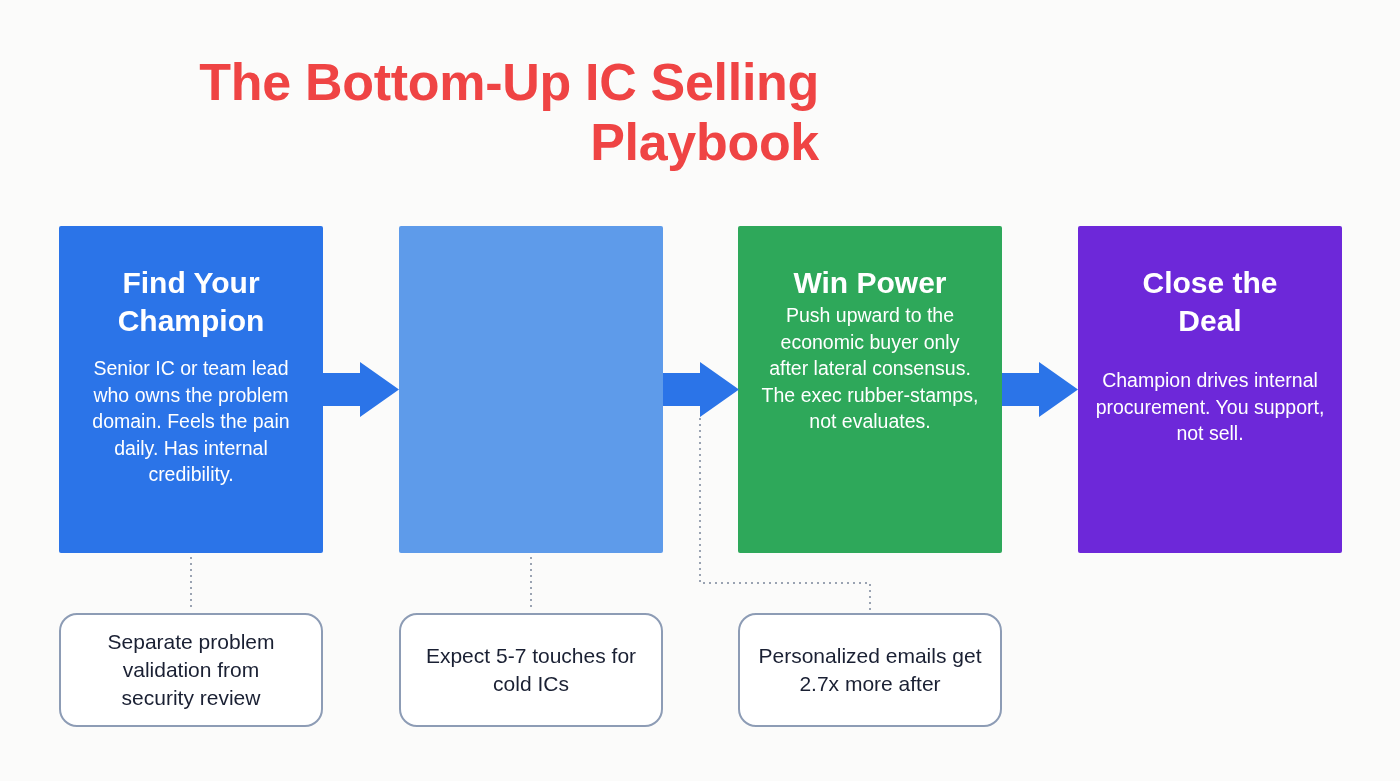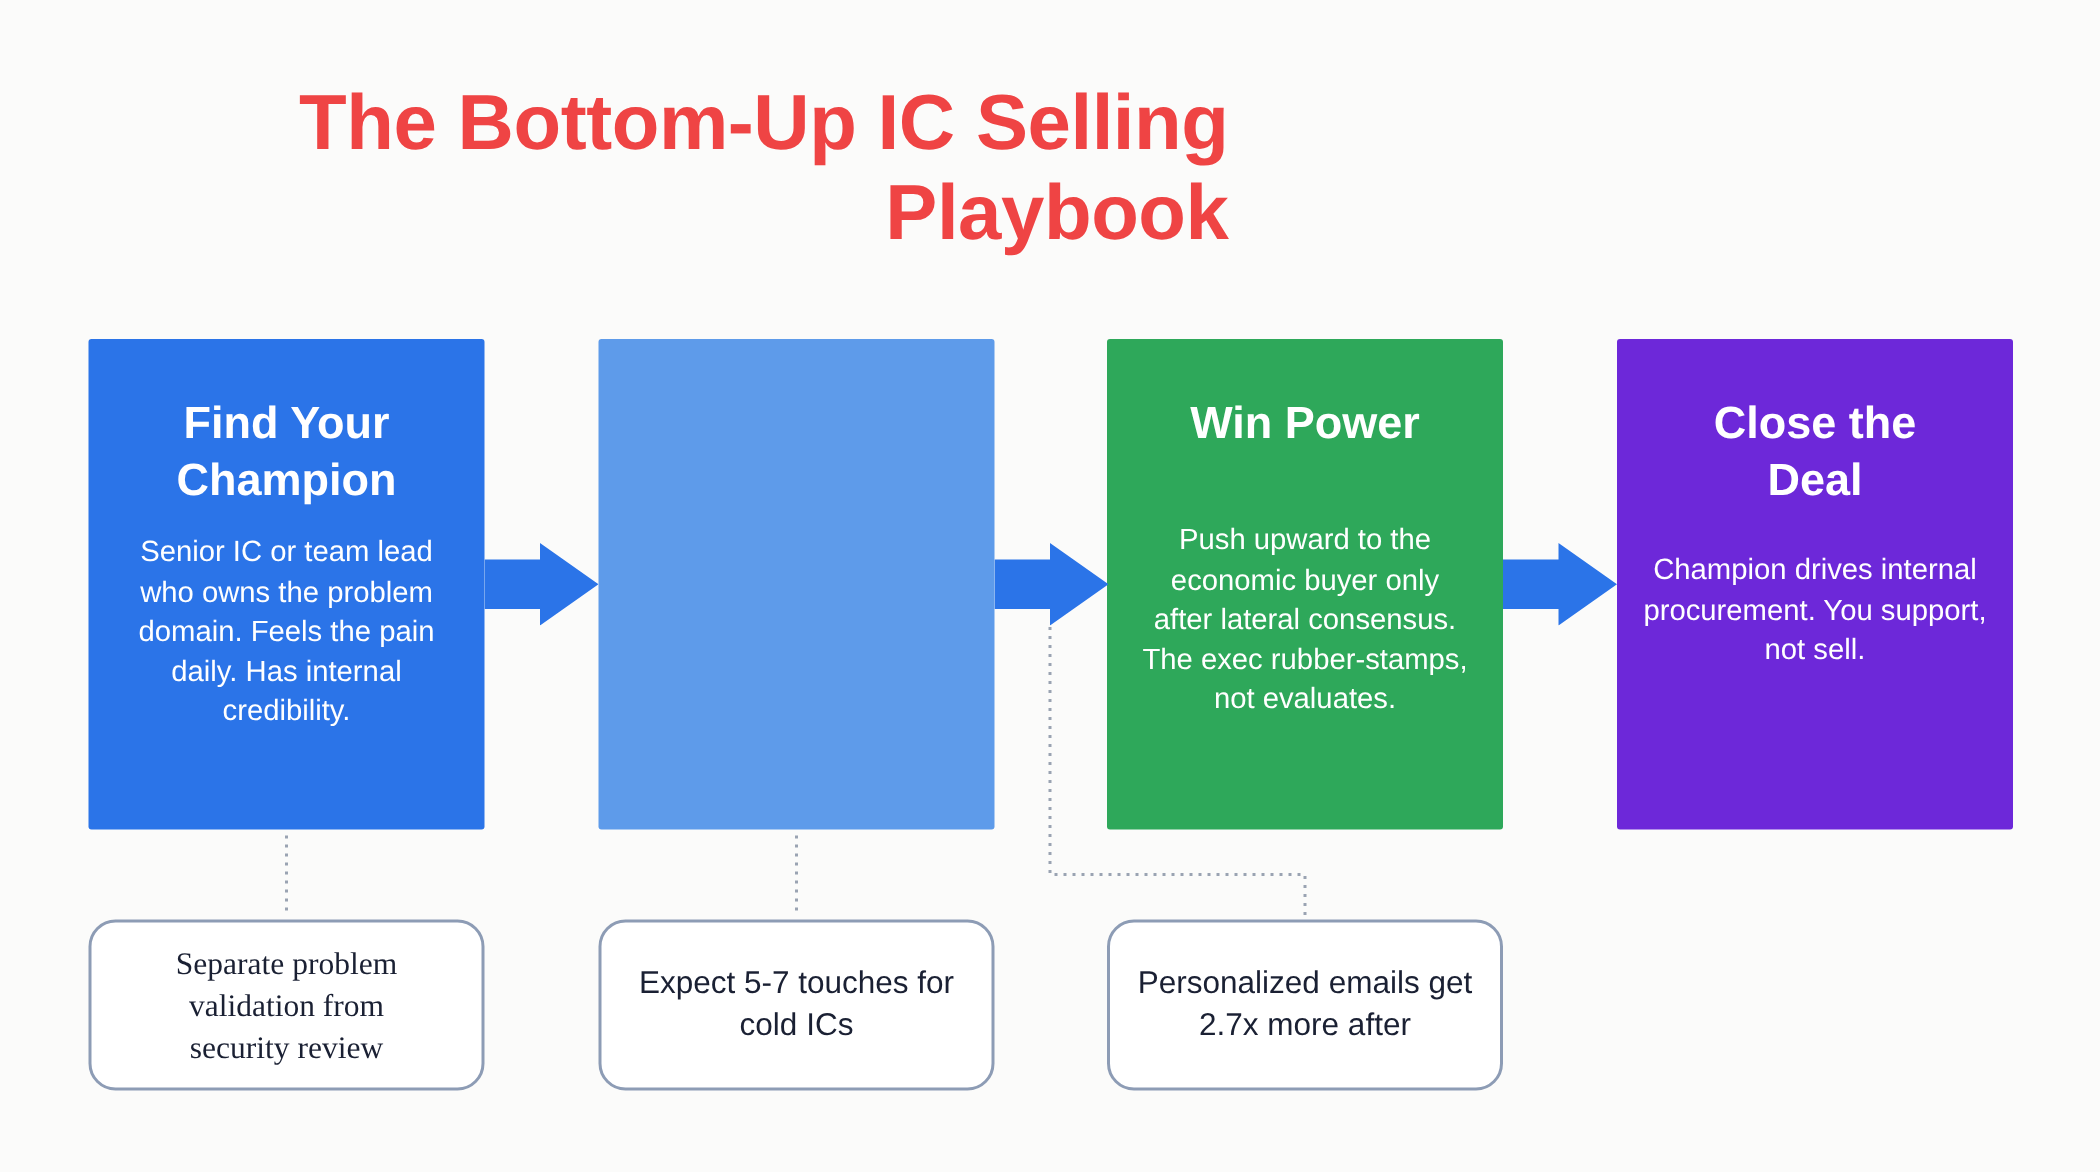--- a/index.html
+++ b/index.html
@@ -46,21 +46,21 @@
 <div class="card" style="left:59px; background:#2B74E8;">
   <div class="card-title" style="width:190px;">Find Your Champion</div>
   <div class="card-body" style="margin-top:15px; width:232px;">Senior IC or team lead who owns the problem domain. Feels the pain daily. Has internal credibility.</div>
 </div>
 
 <div class="card" style="left:399px; background:#5E9BEA;">
 </div>
 
 <div class="card" style="left:738px; background:#2EA85A;">
   <div class="card-title">Win Power</div>
-  <div class="card-body" style="margin-top:45px; width:220px;">Push upward to the economic buyer only after lateral consensus. The exec rubber-stamps, not evaluates.</div>
+  <div class="card-body" style="width:220px;">Push upward to the economic buyer only after lateral consensus. The exec rubber-stamps, not evaluates.</div>
 </div>
 
 <div class="card" style="left:1078px; background:#6d28d9;">
   <div class="card-title" style="width:170px;">Close the Deal</div>
   <div class="card-body" style="margin-top:27px; width:236px;">Champion drives internal procurement. You support, not sell.</div>
 </div>
 
 <svg class="arrow" style="left:323px;" viewBox="0 0 76 55">
   <polygon points="0,11 37,11 37,0 76,27.5 37,55 37,44 0,44" fill="#2B74E8"></polygon>
 </svg>
@@ -73,20 +73,20 @@
 
 <svg class="connector" viewBox="0 0 1400 781">
   <g stroke="#9AA3B2" stroke-width="2" stroke-dasharray="2,4" fill="none">
     <line x1="191" y1="557" x2="191" y2="611"></line>
     <line x1="531" y1="557" x2="531" y2="611"></line>
     <polyline points="700,418 700,583 870,583 870,611"></polyline>
   </g>
 </svg>
 
 <div class="note" style="left:59px;">
-  <div class="note-text" style="width:190px;font-family:Liberation Serif, serif;">Separate problem validation from security review</div>
+  <div class="note-text" style="width:190px;">Separate problem validation from security review</div>
 </div>
 <div class="note" style="left:399px;">
   <div class="note-text" style="width:220px;">Expect 5-7 touches for cold ICs</div>
 </div>
 <div class="note" style="left:738px;">
   <div class="note-text" style="width:230px;">Personalized emails get 2.7x more after</div>
 </div>
 
 </body></html>

